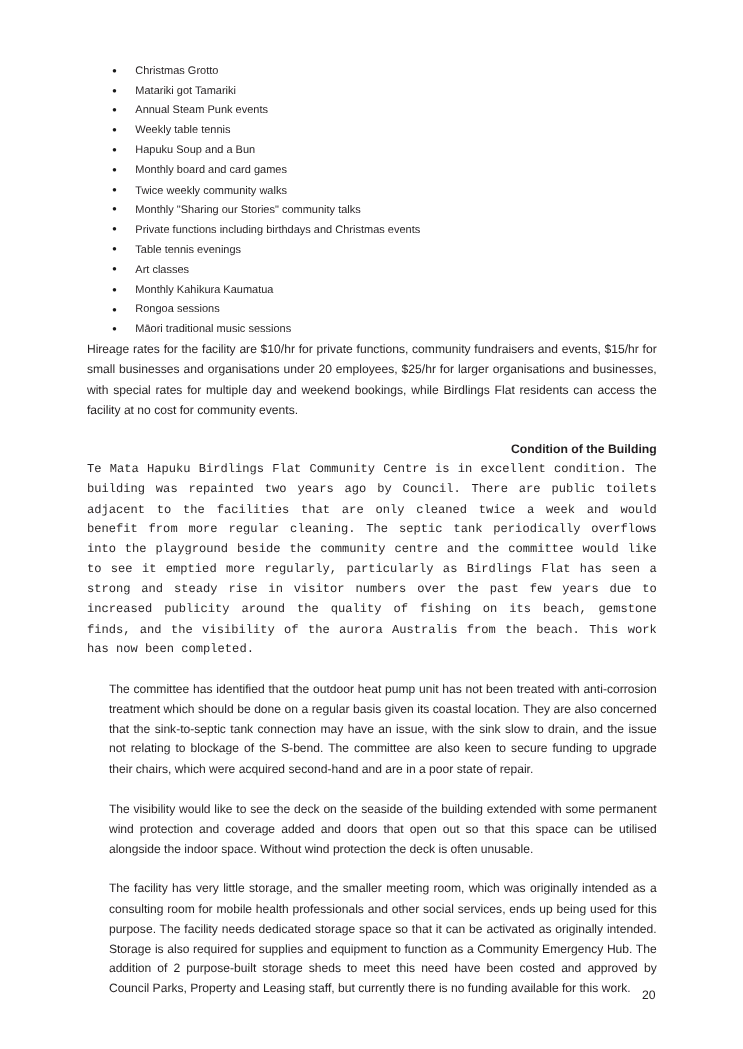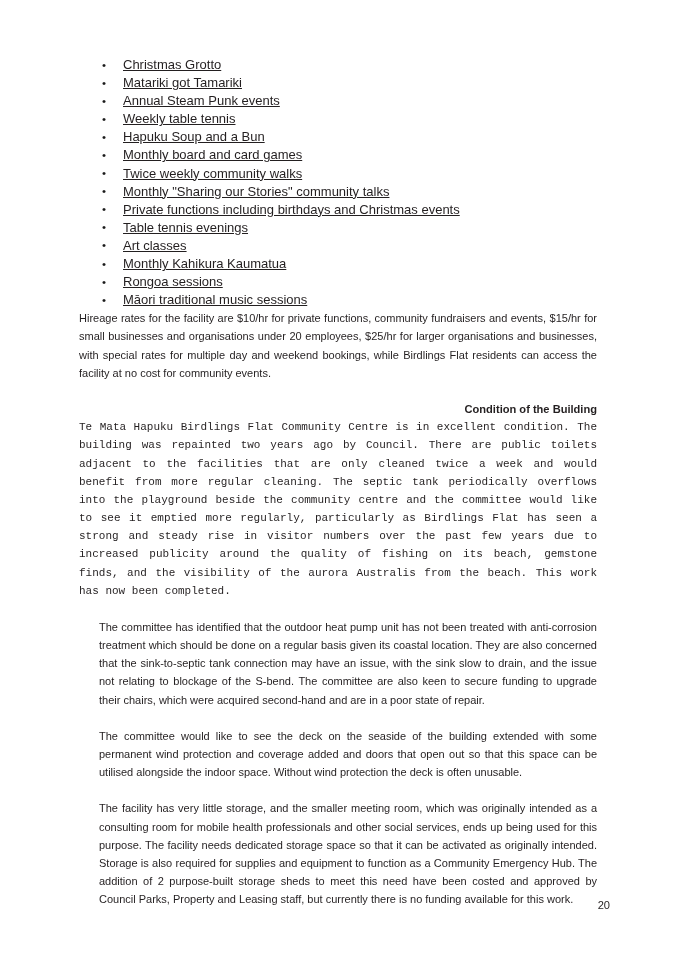--- a/index.html
+++ b/index.html
@@ -28,25 +28,24 @@
     width: 518px;
   }
   ul.activity-list {
     list-style: none;
     margin: 0;
     padding: 0;
   }
   ul.activity-list li {
     position: relative;
     padding-left: 44px;
-    font-size: 13px;
+    font-size: 10px;
     line-height: 18.1px;
     color: #231f20;
     white-space: nowrap;
-    text-decoration: underline;
   }
   ul.activity-list li::before {
     content: "\2022";
     position: absolute;
     left: 23px;
     top: -0.5px;
     font-size: 11.5px;
     line-height: 18.1px;
     color: #1a1a1a;
   }
@@ -74,21 +73,21 @@
     font-weight: bold;
     color: #231f20;
     text-align: right;
   }
   .heading-block {
     margin-top: 18.2px;
   }
   .page-number {
     position: absolute;
     left: 0;
-    right: 65px;
+    right: 79px;
     top: 898px;
     text-align: right;
     font-size: 11.1px;
     line-height: 14px;
     color: #231f20;
   }
 </style>
 </head>
 <body>
 
@@ -112,21 +111,21 @@
       <li>Rongoa sessions</li>
       <li>Māori traditional music sessions</li>
     </ul>
 
     <p class="body-para">Hireage rates for the facility are $10/hr for private functions, community fundraisers and events, $15/hr for small businesses and organisations under 20 employees, $25/hr for larger organisations and businesses, with special rates for multiple day and weekend bookings, while Birdlings Flat residents can access the facility at no cost for community events.</p>
 
     <div class="heading-block">
       <h2 class="section-heading">Condition of the Building</h2>
       <p class="body-para tight-after-heading">Te Mata Hapuku Birdlings Flat Community Centre is in excellent condition. The building was repainted two years ago by Council. There are public toilets adjacent to the facilities that are only cleaned twice a week and would benefit from more regular cleaning. The septic tank periodically overflows into the playground beside the community centre and the committee would like to see it emptied more regularly, particularly as Birdlings Flat has seen a strong and steady rise in visitor numbers over the past few years due to increased publicity around the quality of fishing on its beach, gemstone finds, and the visibility of the aurora Australis from the beach. This work has now been completed.</p>
       <p class="body-para spaced">The committee has identified that the outdoor heat pump unit has not been treated with anti-corrosion treatment which should be done on a regular basis given its coastal location. They are also concerned that the sink-to-septic tank connection may have an issue, with the sink slow to drain, and the issue not relating to blockage of the S-bend. The committee are also keen to secure funding to upgrade their chairs, which were acquired second-hand and are in a poor state of repair.</p>
-      <p class="body-para spaced">The committee would like to see the deck on the seaside of the building extended with some permanent wind protection and coverage added and doors that open out so that this space can be utilised alongside the indoor space. Without wind protection the deck is often unusable.</p>
+      <p class="body-para spaced">The visibility would like to see the deck on the seaside of the building extended with some permanent wind protection and coverage added and doors that open out so that this space can be utilised alongside the indoor space. Without wind protection the deck is often unusable.</p>
       <p class="body-para spaced">The facility has very little storage, and the smaller meeting room, which was originally intended as a consulting room for mobile health professionals and other social services, ends up being used for this purpose. The facility needs dedicated storage space so that it can be activated as originally intended. Storage is also required for supplies and equipment to function as a Community Emergency Hub. The addition of 2 purpose-built storage sheds to meet this need have been costed and approved by Council Parks, Property and Leasing staff, but currently there is no funding available for this work.</p>
     </div>
 
   </div>
 
   <div class="page-number">20</div>
 
 </div>
 
 </body></html>

